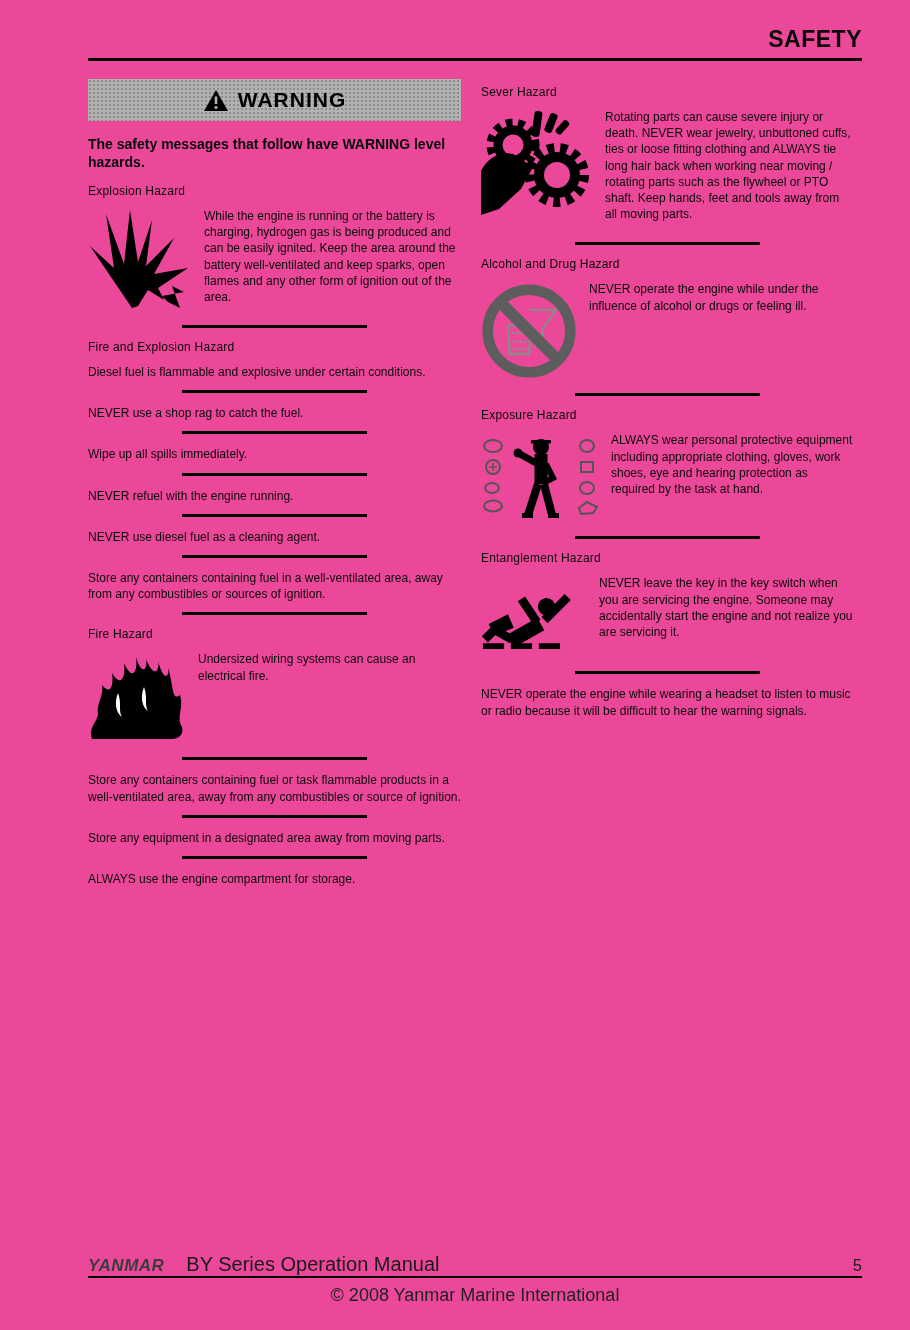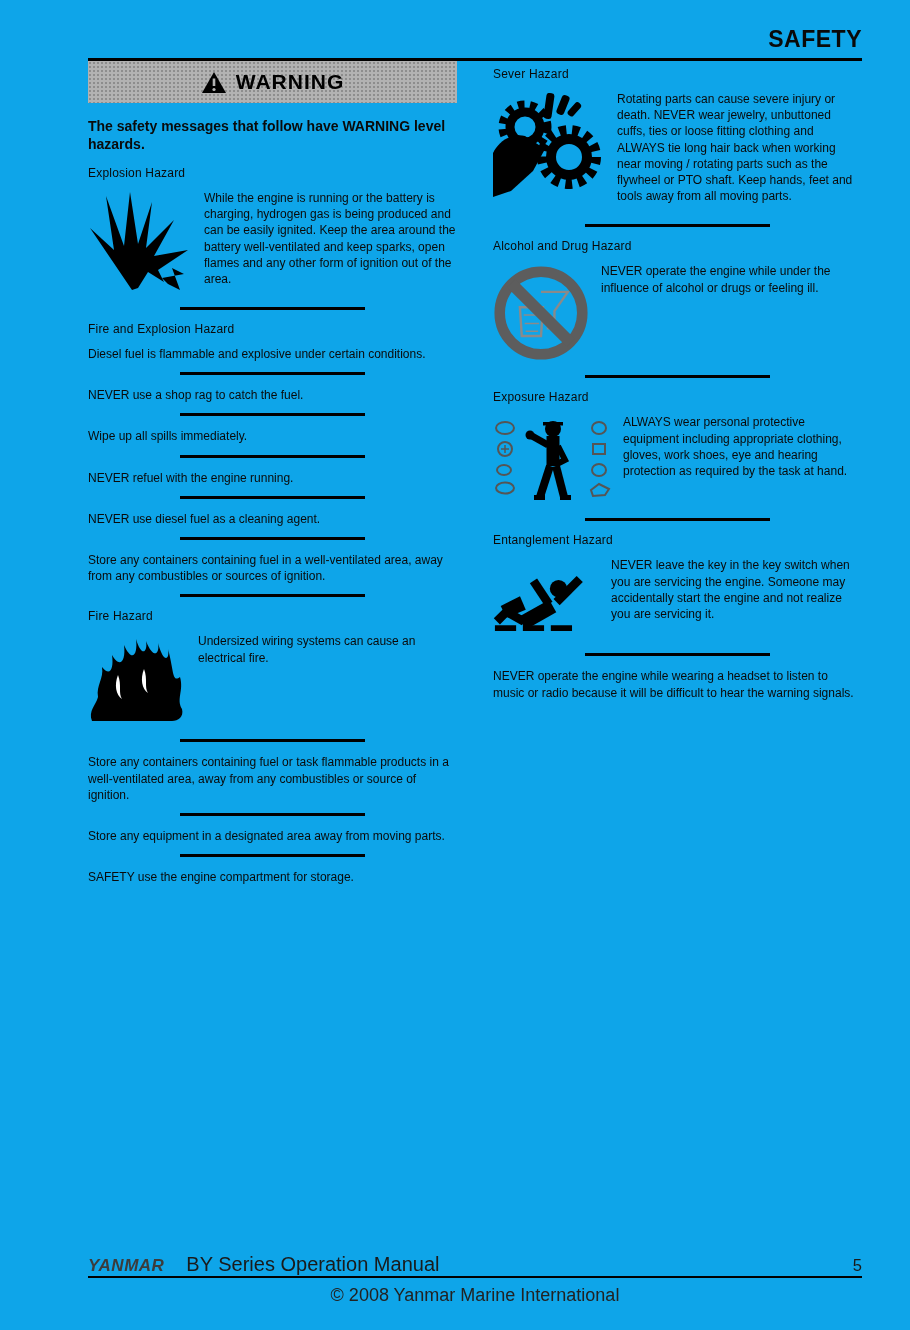--- a/index.html
+++ b/index.html
@@ -1,42 +1,42 @@
 <!DOCTYPE html>
 <html><head>
 <meta charset="utf-8">
 <style>
   * { margin: 0; padding: 0; box-sizing: border-box; }
   html, body { background: #e8e8e8; }
   .page {
     position: relative;
     width: 910px; height: 1330px;
     margin: 0 auto;
-    background: #0ea5e9;
+    background: #ec4899;
     font-family: "Liberation Sans", "DejaVu Sans", sans-serif;
     color: #0a0a0a;
     overflow: hidden;
   }
   
   .header {
     margin: 26px 48px 0 88px;
     border-bottom: 3px solid #000;
     padding-bottom: 5px;
   }
   .header h1 {
     text-align: right;
     font-size: 23px;
     font-weight: bold;
     letter-spacing: 0.5px;
   }
   
   .columns {
     display: flex;
-    gap: 36px;
-    margin: 0 48px 0 88px;
+    gap: 20px;
+    margin: 18px 48px 0 88px;
   }
   .col { width: 373px; }
   
   .banner {
     height: 42px;
     display: flex; align-items: center; justify-content: center; gap: 9px;
     background-color: #b2b2b2;
     background-image: radial-gradient(#8d8d8d 0.9px, rgba(0,0,0,0) 1px);
     background-size: 4px 4px;
     margin-bottom: 14px;
@@ -140,21 +140,21 @@
         <p class="para">Undersized wiring systems can cause an electrical fire.</p>
         <div style="height:46px"></div>
         <div class="clear"></div>
       </div>
 
       <div class="rule"></div>
       <p class="para">Store any containers containing fuel or task flammable products in a well-ventilated area, away from any combustibles or source of ignition.</p>
       <div class="rule"></div>
       <p class="para">Store any equipment in a designated area away from moving parts.</p>
       <div class="rule"></div>
-      <p class="para">SAFETY use the engine compartment for storage.</p>
+      <p class="para">ALWAYS use the engine compartment for storage.</p>
 
     </div>
 
     <div class="col">
 
       <div class="hazard-head" style="margin-top:6px">Sever Hazard</div>
 
       <div class="icon-block">
         <span class="float-icon">
           <svg width="112" height="104" viewBox="0 0 112 104">

